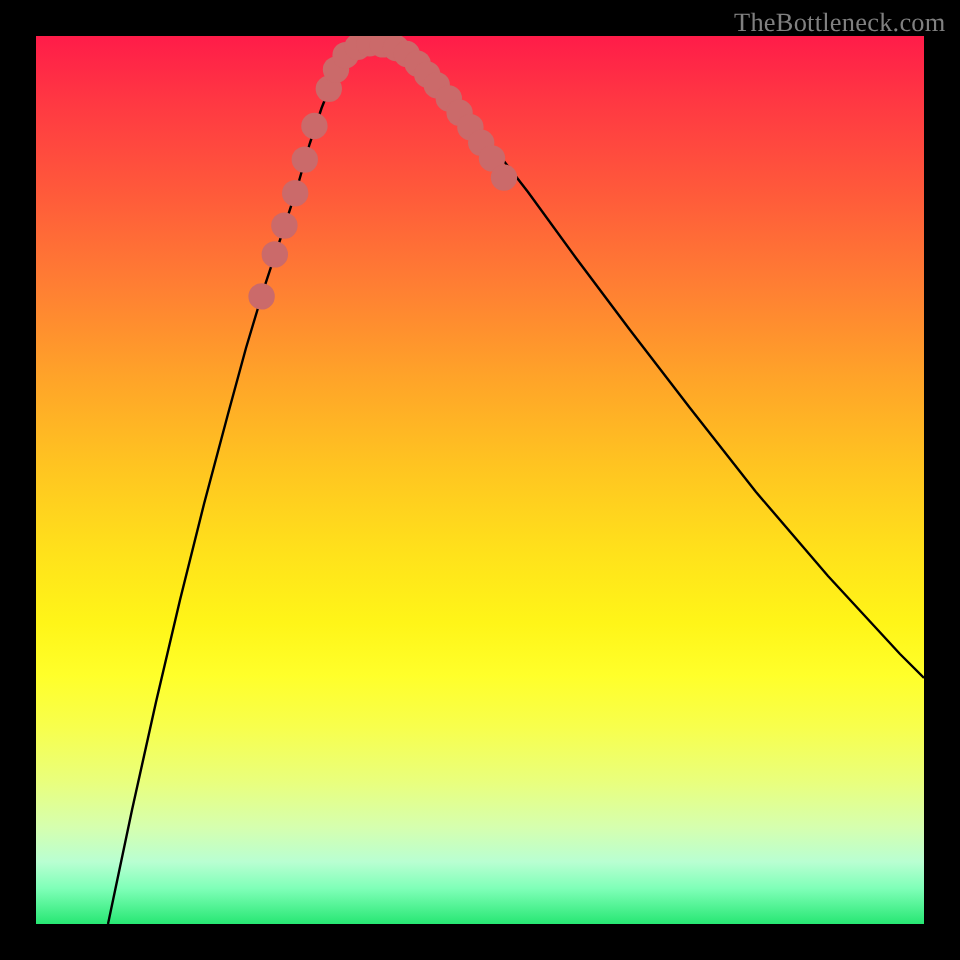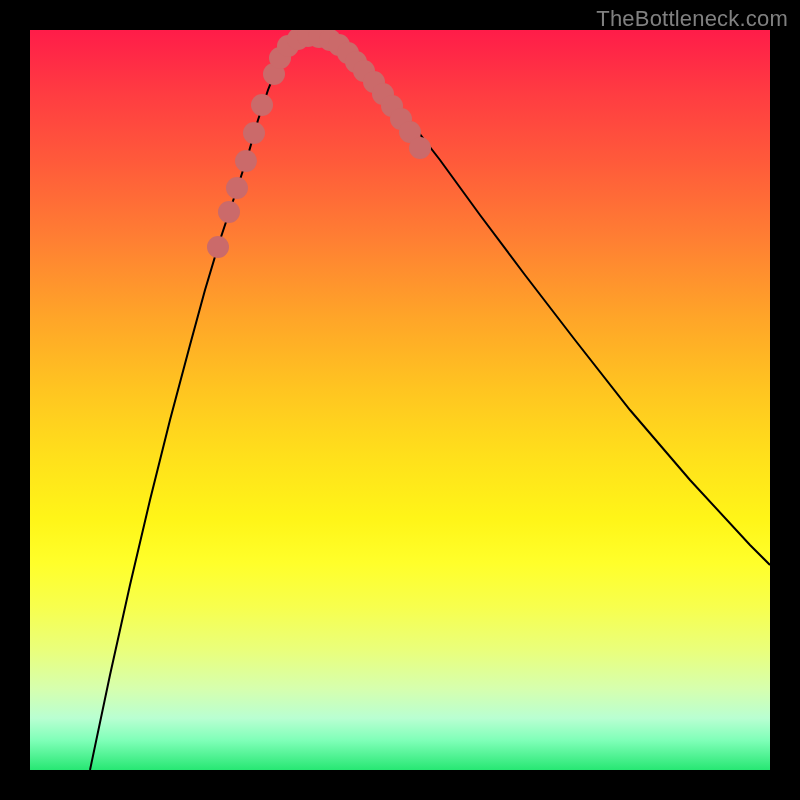--- a/index.html
+++ b/index.html
@@ -19,20 +19,21 @@
   }
   .watermark {
     position: absolute;
     top: 6px;
     right: 12px;
     color: #808080;
     font-size: 22px;
     font-weight: 400;
     letter-spacing: 0.2px;
     user-select: none;
+    font-family: Liberation Serif, serif;
   }
   .plot-area {
     position: absolute;
     left: 30px;
     top: 30px;
     width: 740px;
     height: 740px;
     overflow: hidden;
   }
   .gradient-bg {

